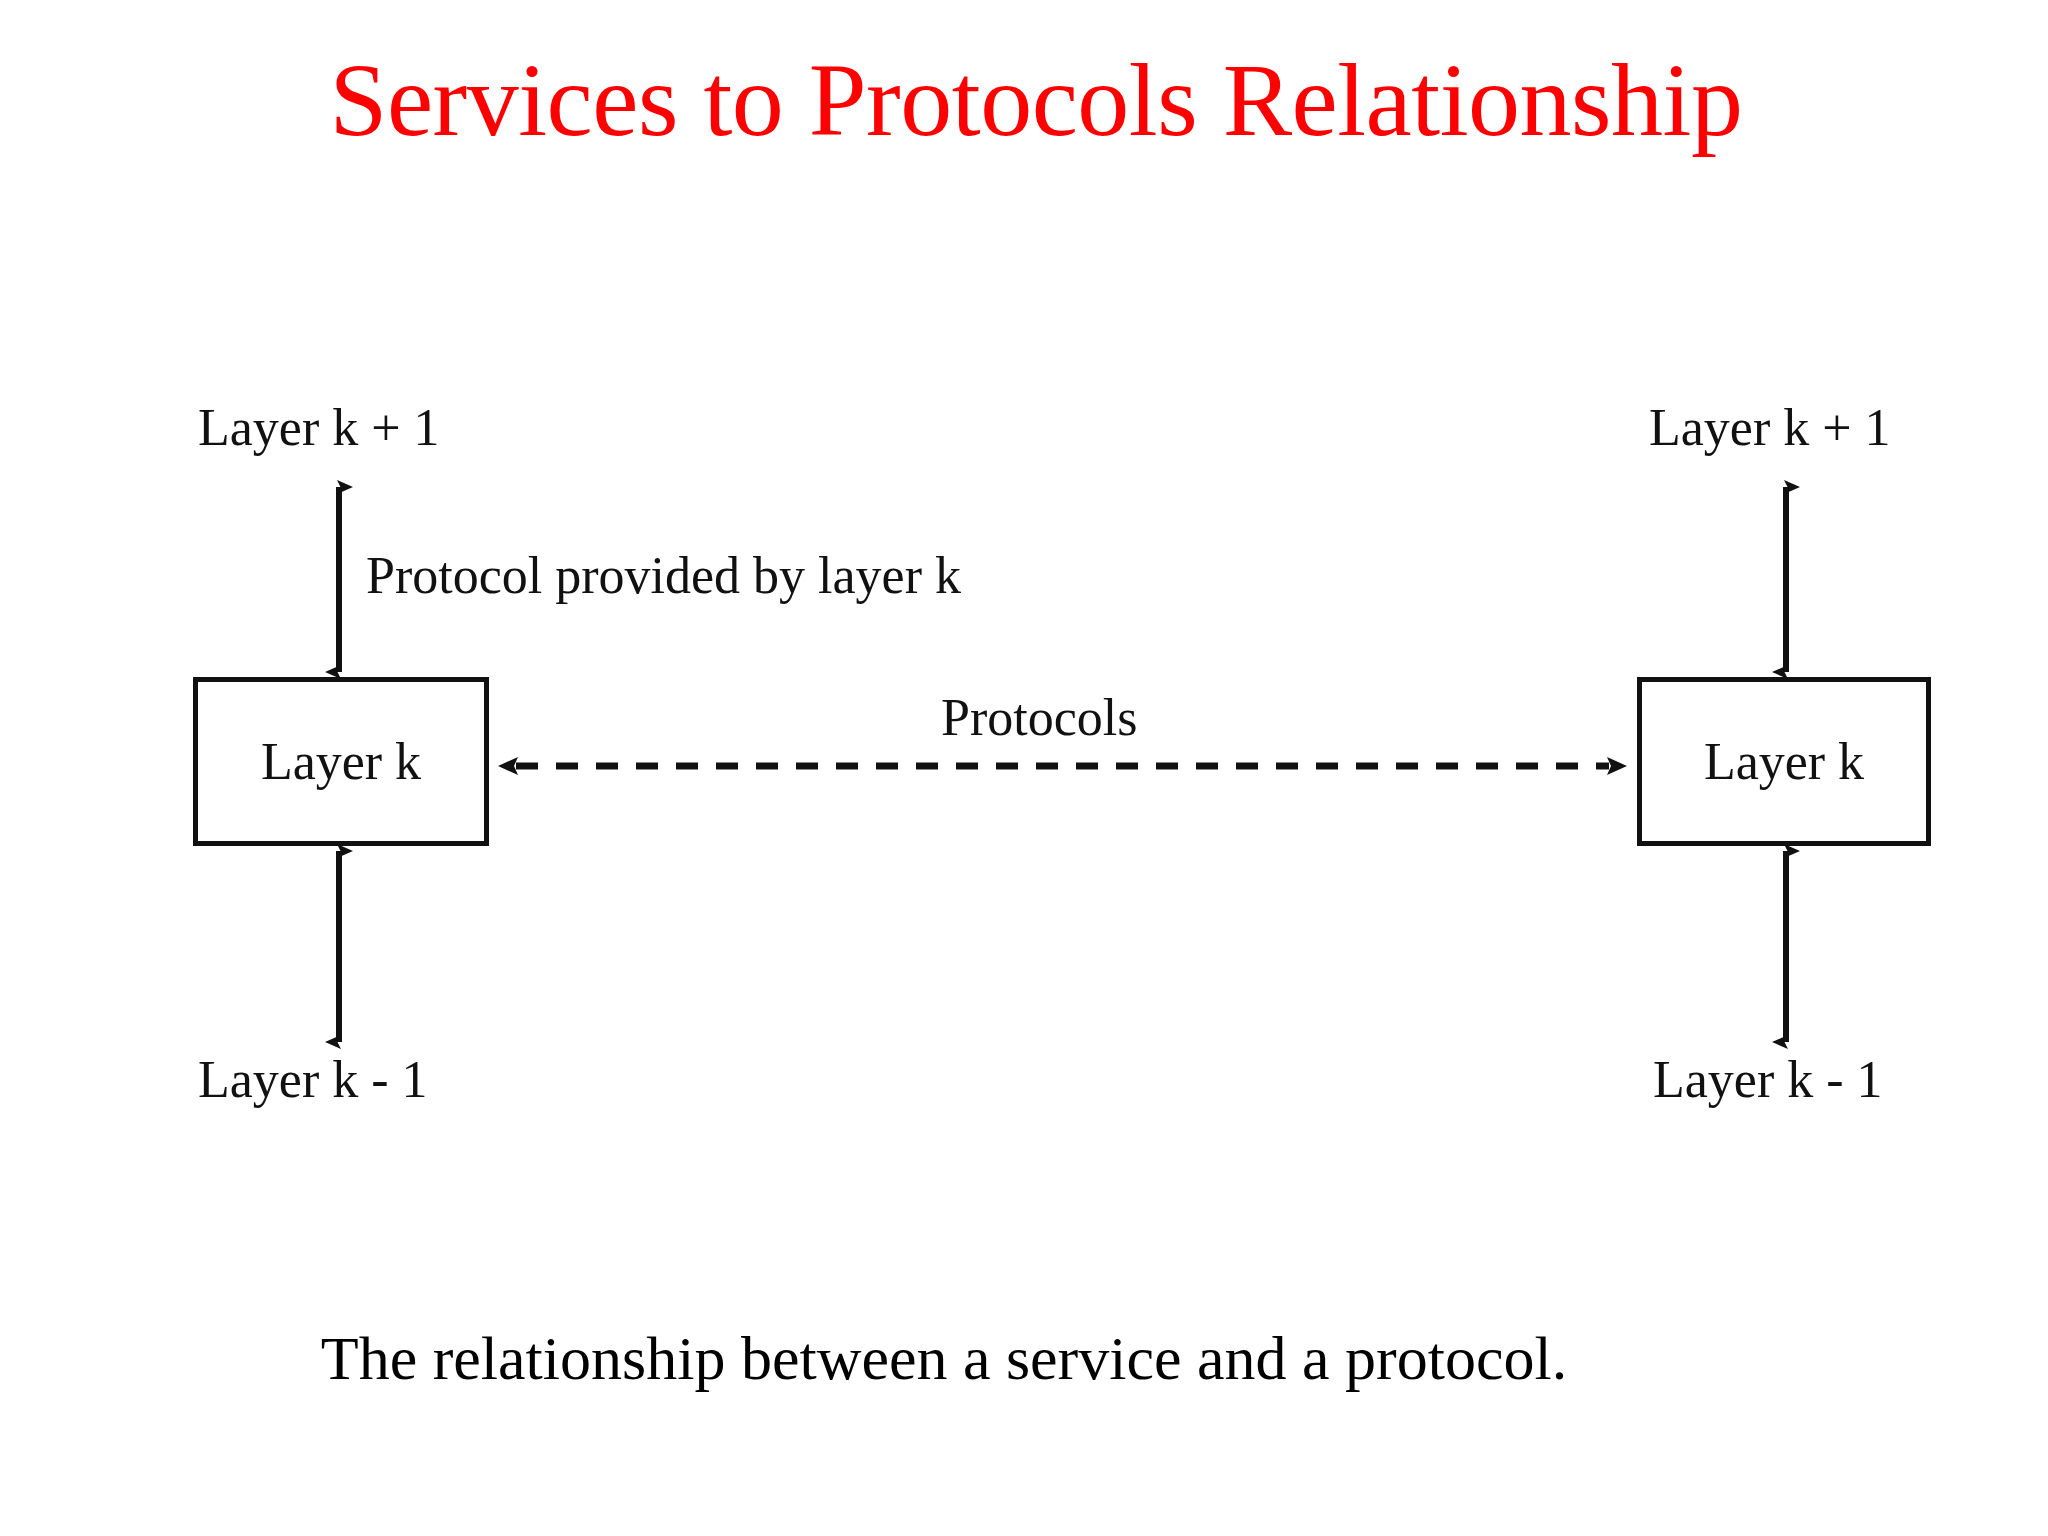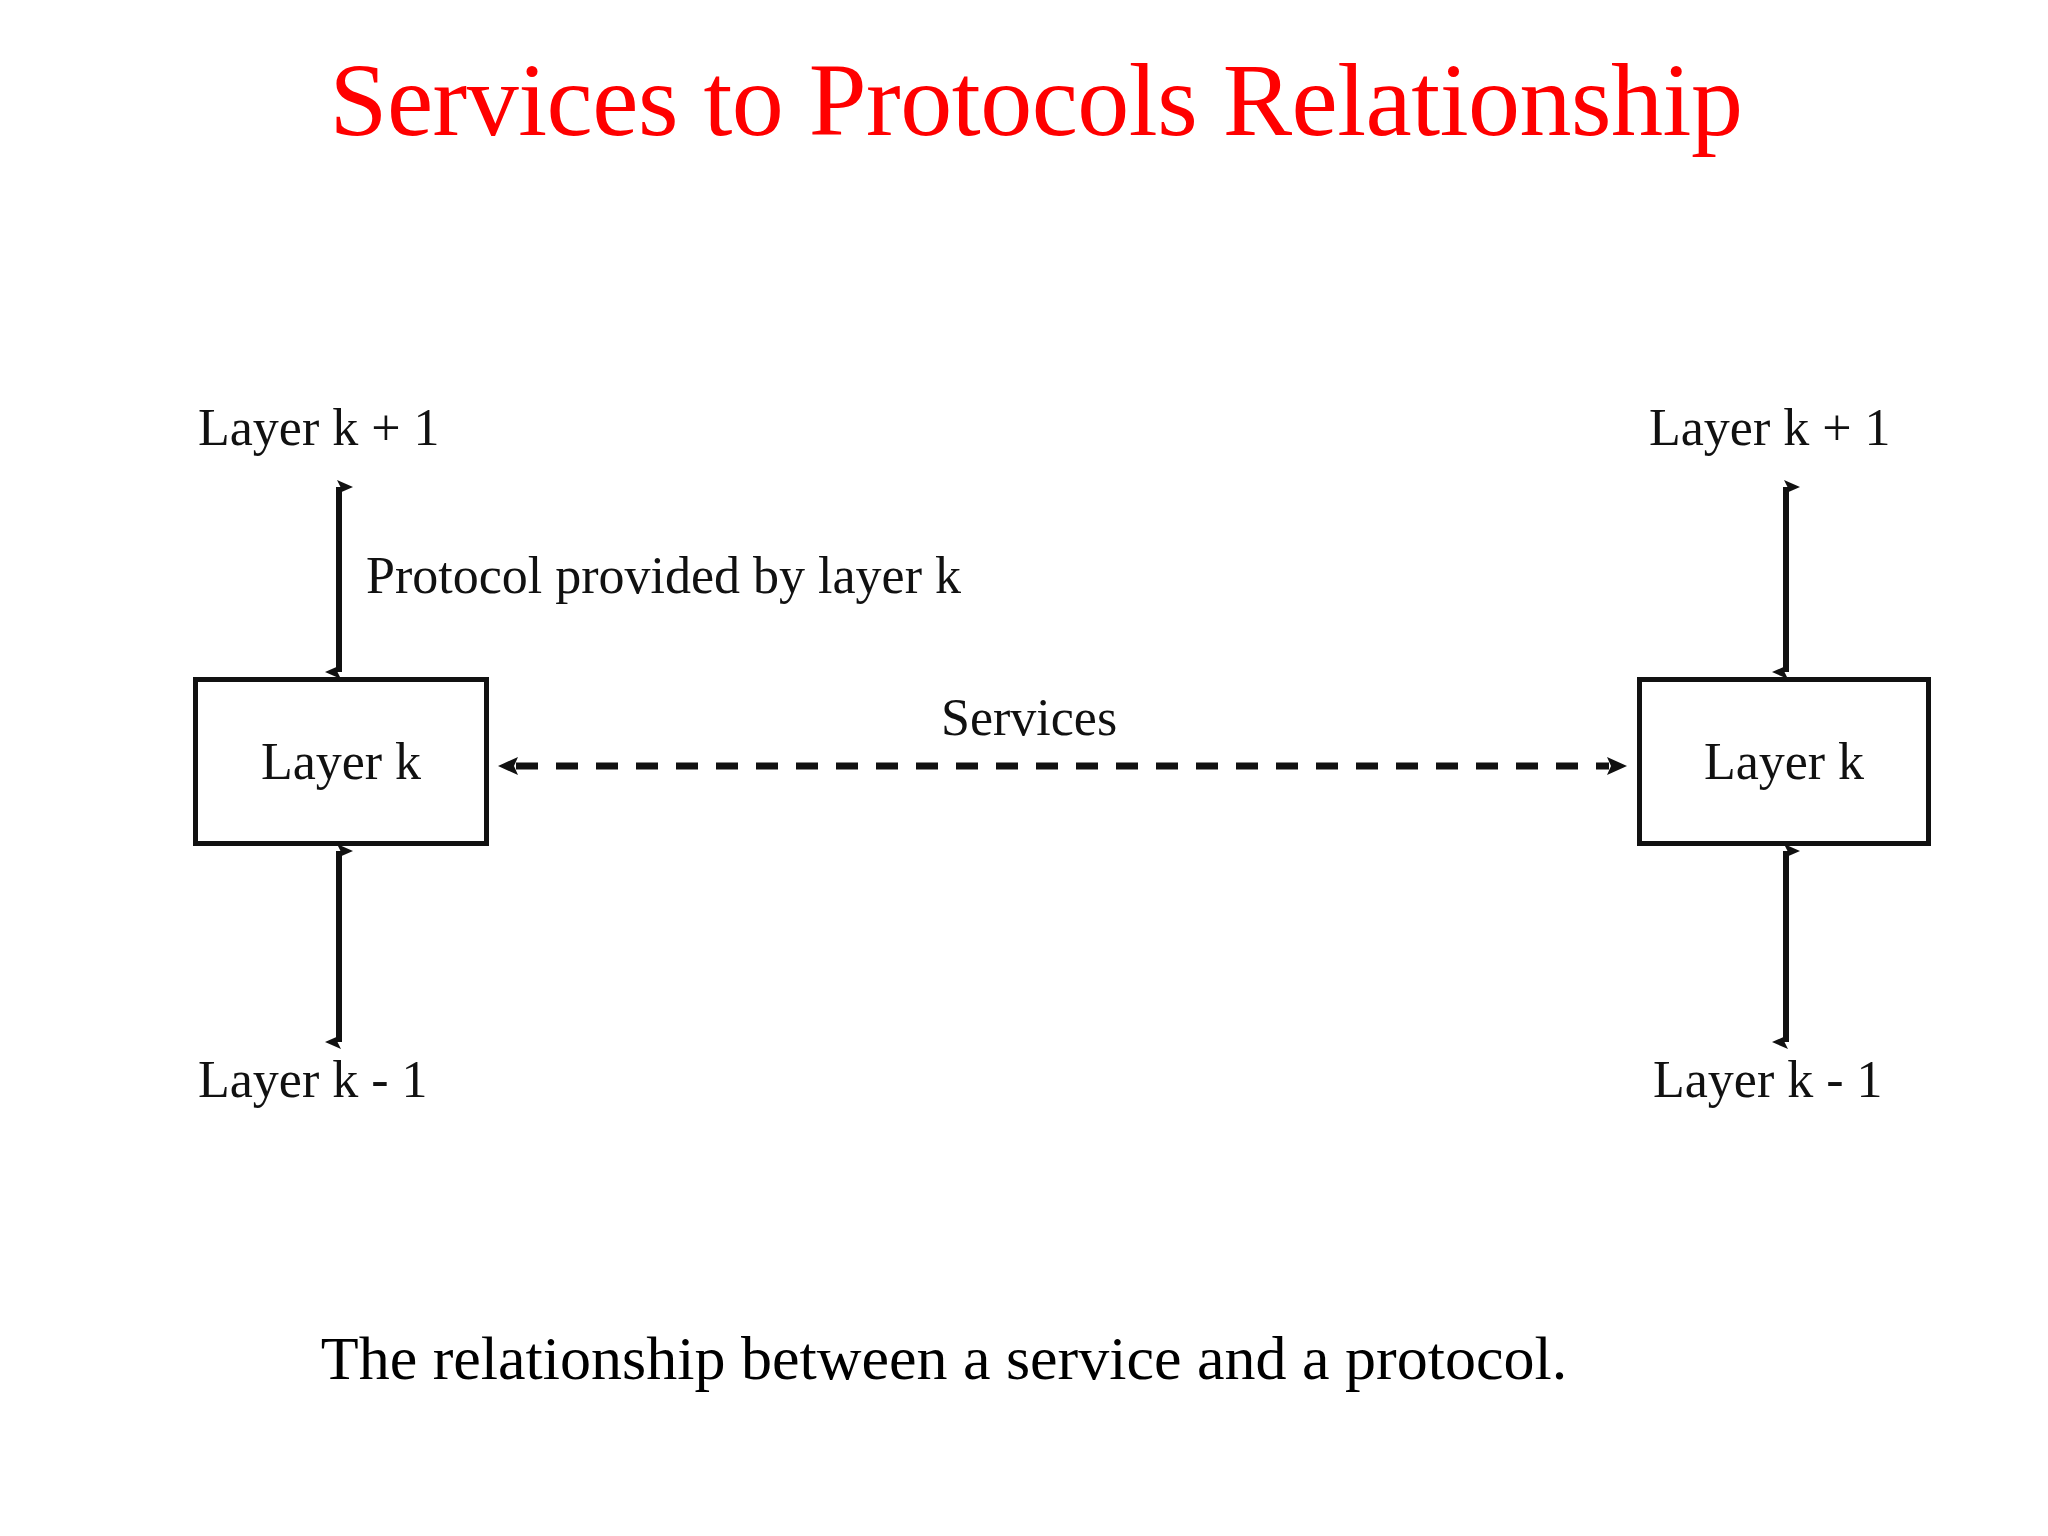--- a/index.html
+++ b/index.html
@@ -156,21 +156,21 @@
     <div class="dlabel" id="label-left-kplus1">Layer k + 1</div>
 
     <div class="dlabel" id="label-service">Protocol provided by layer k</div>
 
     <div class="layer-box" id="box-left">
       <span class="boxlabel">Layer k</span>
     </div>
 
     <div class="dlabel" id="label-left-kminus1">Layer k - 1</div>
 
-    <div class="dlabel" id="label-protocol">Services</div>
+    <div class="dlabel" id="label-protocol">Protocols</div>
 
     <div class="dlabel" id="label-right-kplus1">Layer k + 1</div>
 
     <div class="layer-box" id="box-right">
       <span class="boxlabel">Layer k</span>
     </div>
 
     <div class="dlabel" id="label-right-kminus1">Layer k - 1</div>
 
   </div>

